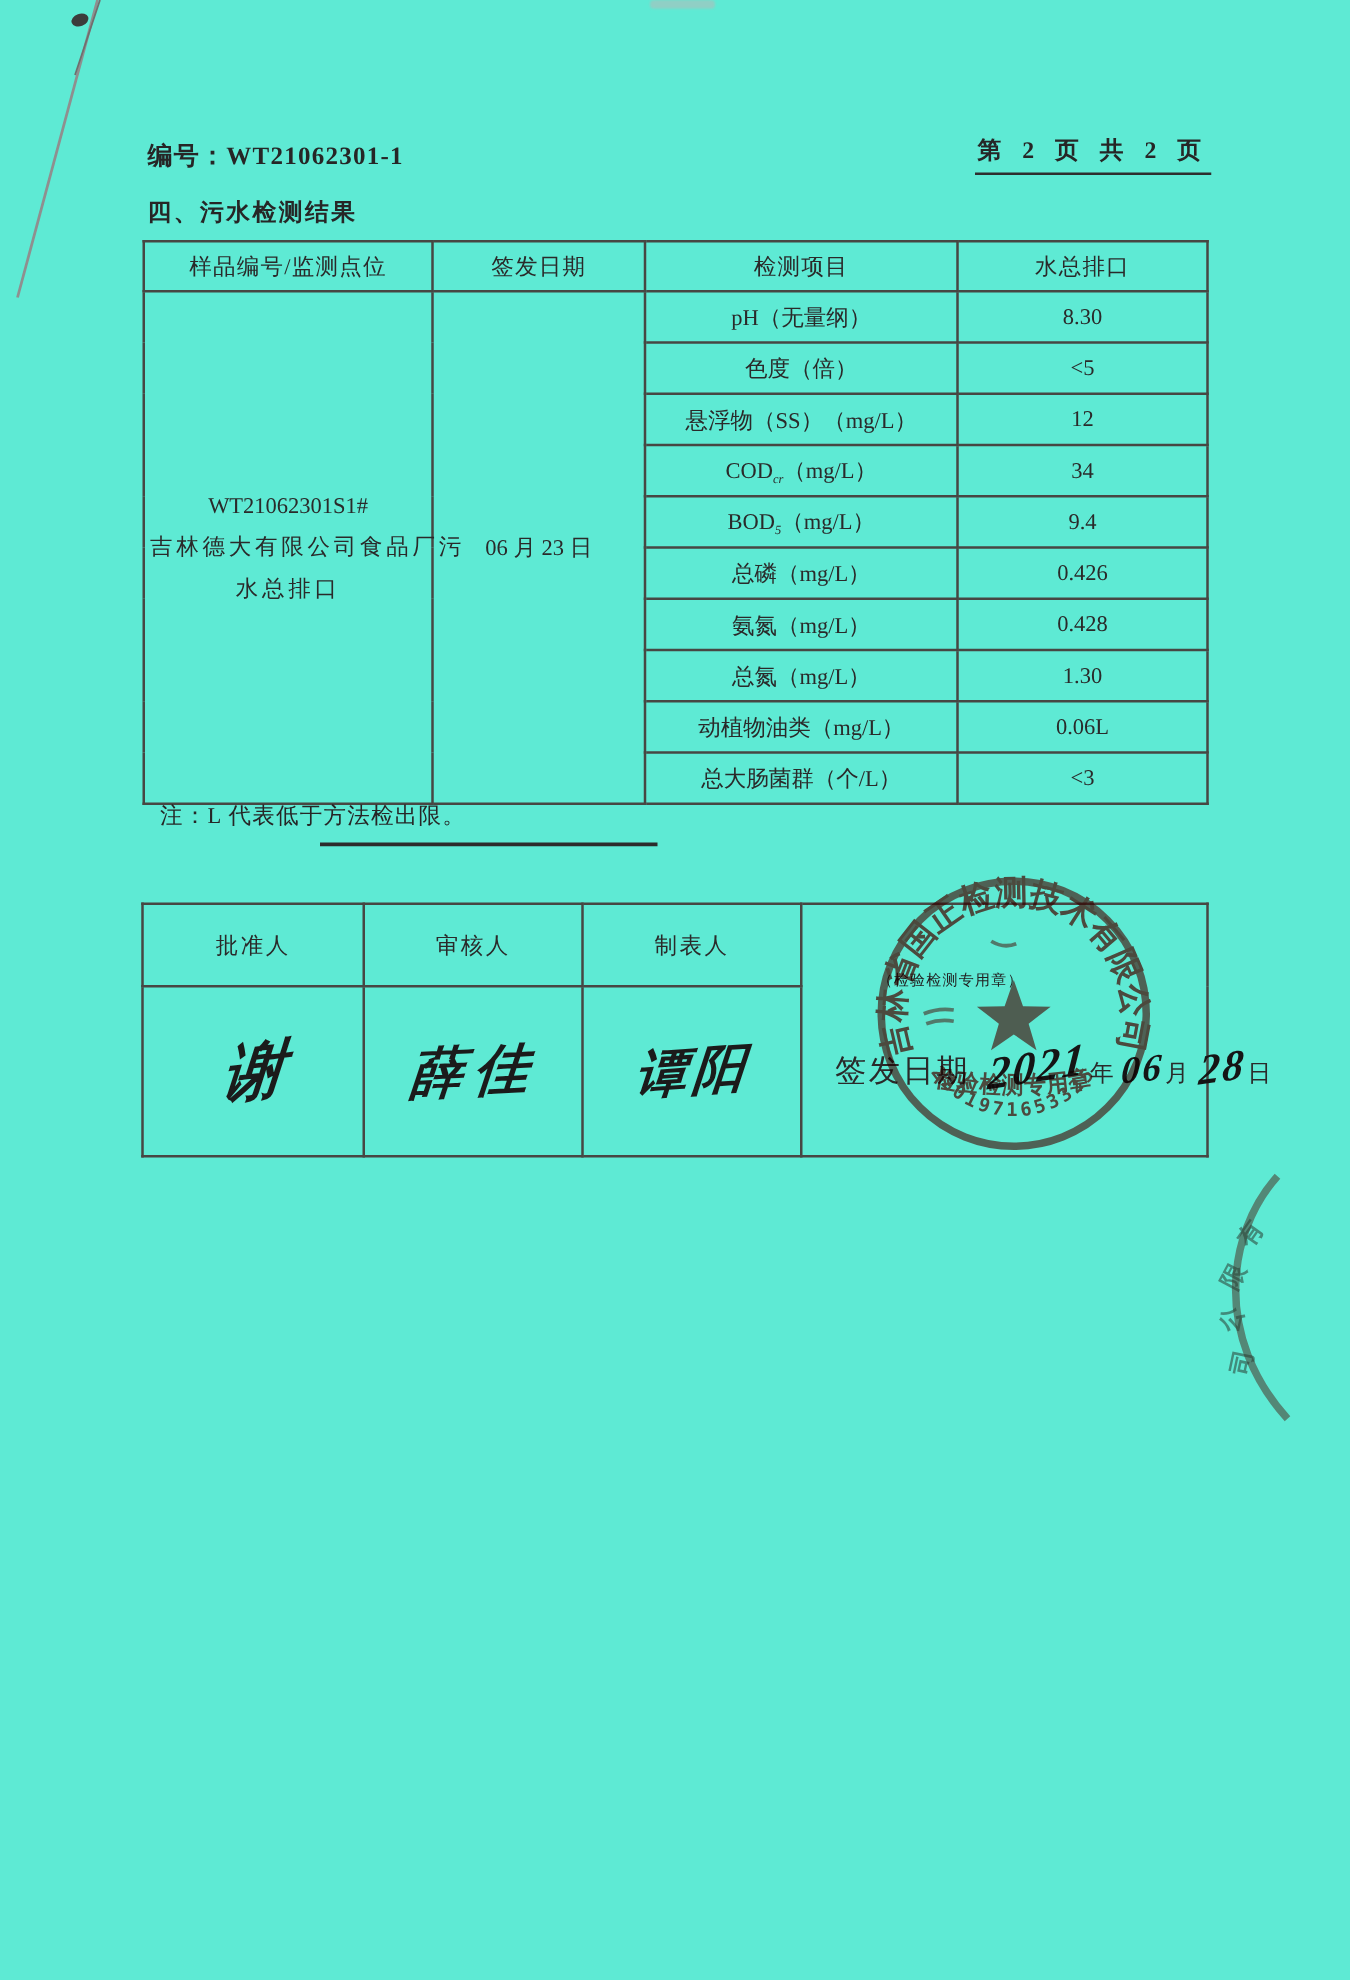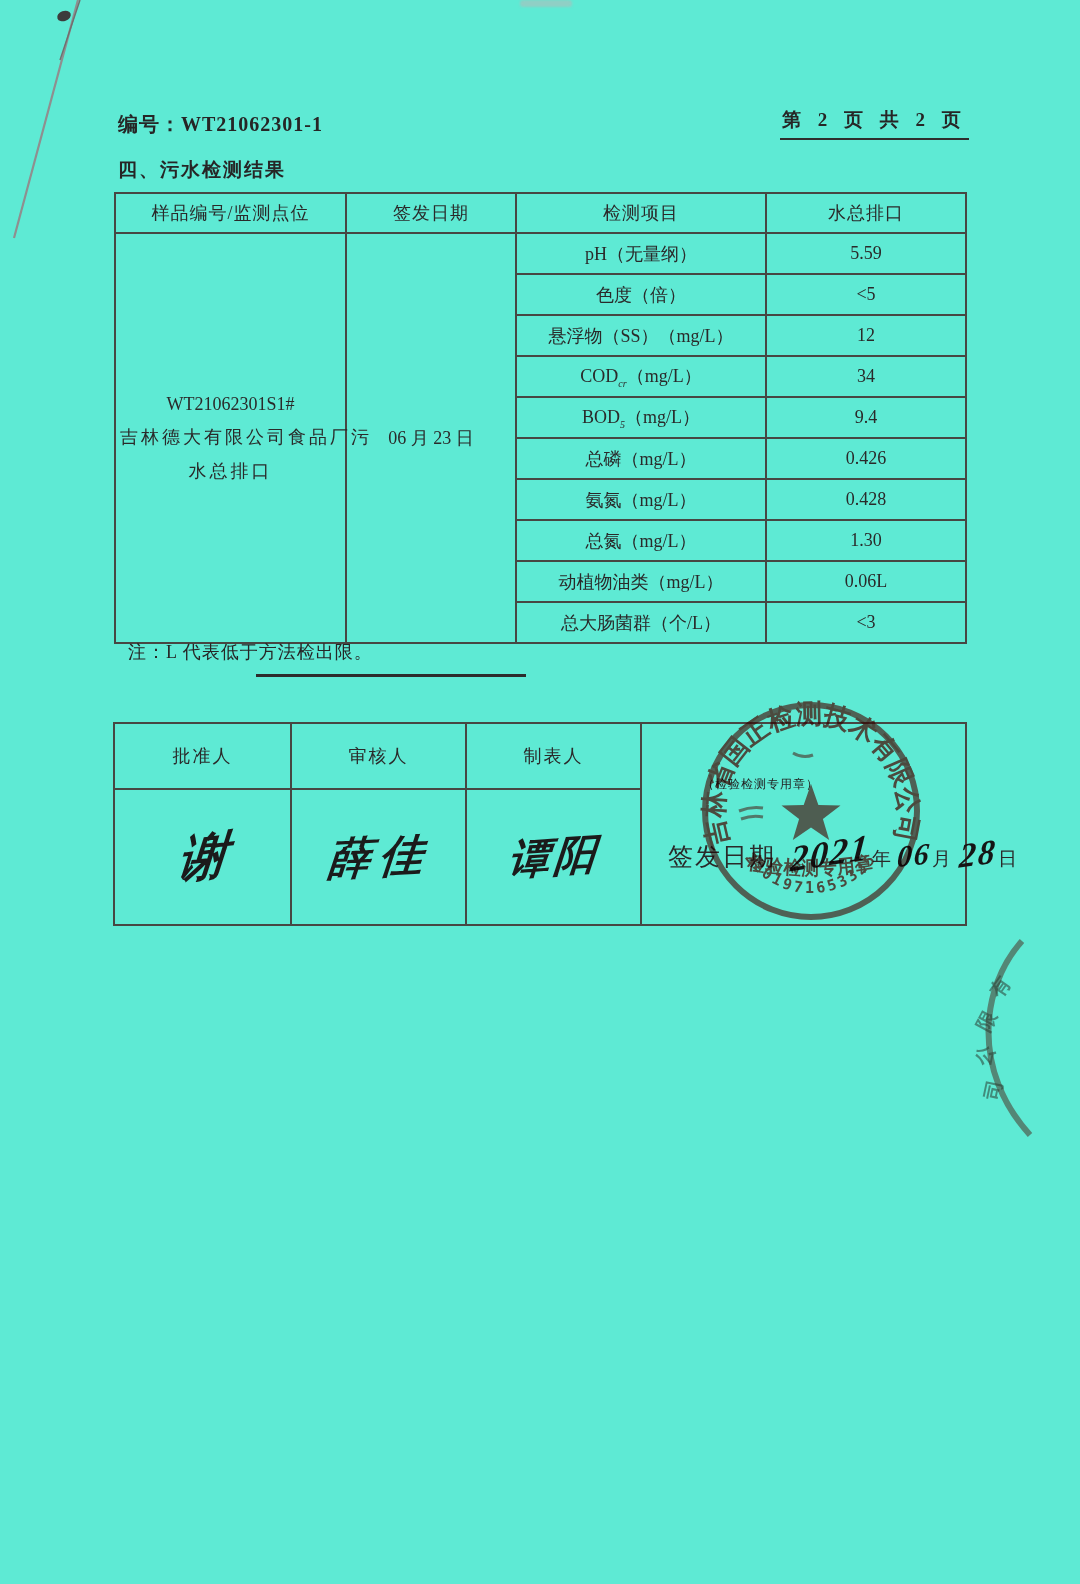--- a/index.html
+++ b/index.html
@@ -103,21 +103,21 @@
     </thead>
     <tbody>
       <tr>
         <td class="sample-cell" rowspan="10">
           <div>WT21062301S1#</div>
           <div class="sample-loc1">吉林德大有限公司食品厂污</div>
           <div class="sample-loc2">水总排口</div>
         </td>
         <td rowspan="10">06 月 23 日</td>
         <td>pH（无量纲）</td>
-        <td>5.59</td>
+        <td>8.30</td>
       </tr>
       <tr>
         <td>色度（倍）</td>
         <td>&lt;5</td>
       </tr>
       <tr>
         <td>悬浮物（SS）（mg/L）</td>
         <td>12</td>
       </tr>
       <tr>

